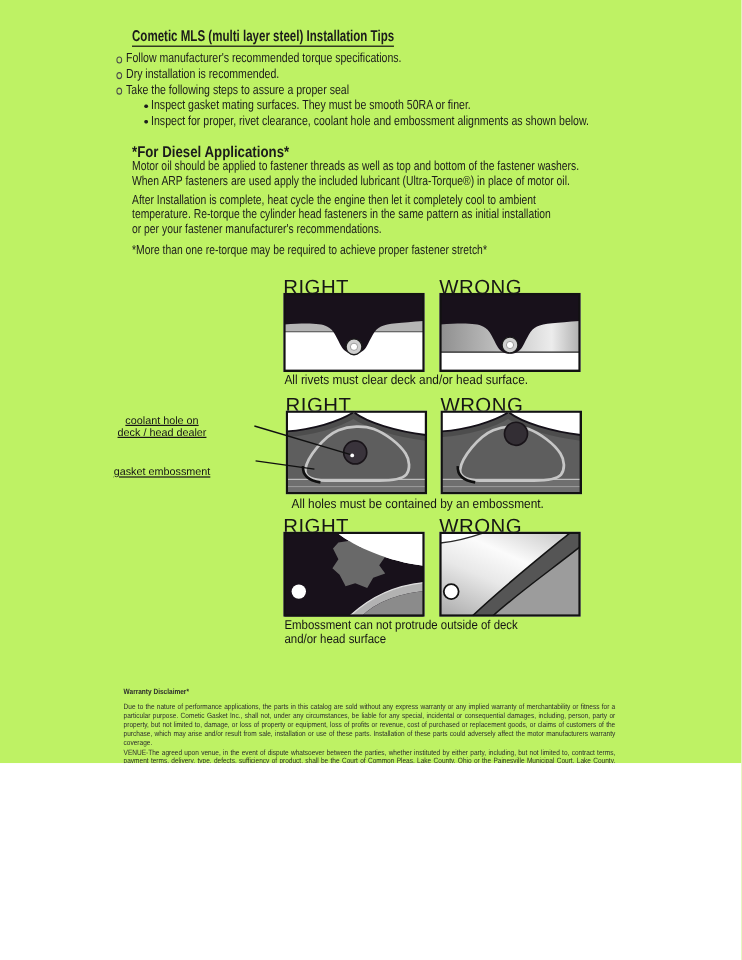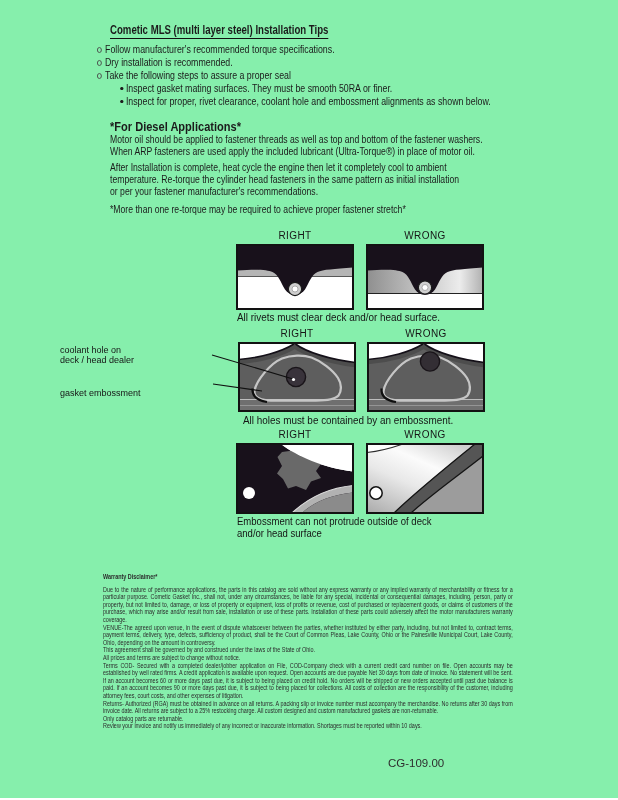--- a/index.html
+++ b/index.html
@@ -1,39 +1,39 @@
 <!DOCTYPE html>
 <html><head>
 <meta charset="utf-8">
 <style>
   html,body{margin:0;padding:0;background:#ffffff;}
   .page{
-    position:relative;width:618px;height:798px;background:#86efac;
+    position:relative;width:618px;height:636px;background:#bef264;
     font-family:"Liberation Sans",sans-serif;color:#1b1b1b;overflow:hidden;
   }
   .abs{position:absolute;}
   .sx80{transform:scaleX(0.80);transform-origin:0 0;}
   .sx85{transform:scaleX(0.85);transform-origin:0 0;}
   .sx90{transform:scaleX(0.90);transform-origin:0 0;}
 
   .title{left:110px;top:22px;font-size:13px;font-weight:700;transform:scaleX(0.74);transform-origin:0 0;white-space:nowrap;}
   .title .u{border-bottom:1.6px solid #111;padding-bottom:1px;display:inline-block;}
 
   .tips{left:97px;top:43px;width:640px;font-size:11px;line-height:13px;}
   .brow{display:flex;align-items:flex-start;}
   .bmark{width:4px;height:4px;border:1px solid #4a4a4a;border-radius:50%;margin:4px 4px 0 0;flex:none;}
   .sbrow{margin-left:29px;}
   .sbmark{width:3.6px;height:3.6px;background:#1d1d1d;border-radius:50%;margin:4.5px 3.5px 0 0;flex:none;}
 
   .dheading{left:110px;top:119px;font-size:13px;font-weight:700;white-space:nowrap;}
   .dpara{left:110px;font-size:10.8px;line-height:12.2px;width:560px;white-space:nowrap;}
 
-  .figlabel{font-size:10px;letter-spacing:.4px;text-align:center;width:118px;color:#161616;white-space:nowrap;}
+  .figlabel{font-size:17px;letter-spacing:.4px;width:118px;color:#161616;white-space:nowrap;}
   .caption{font-size:11px;color:#141414;white-space:nowrap;}
-  .callout{font-size:9px;line-height:9.5px;width:150px;left:60px;text-align:left;color:#161616;}
+  .callout{font-size:9px;line-height:9.5px;width:150px;left:60px;text-align:center;color:#161616;text-decoration:underline;}
   .cap2{font-size:10.6px;line-height:11.6px;color:#141414;white-space:nowrap;}
 
   .legal{left:103px;top:573px;width:482px;transform:scaleX(0.85);transform-origin:0 0;
          font-size:6.4px;line-height:7.6px;color:#2c2c2c;}
   .legal p{margin:0;text-align:justify;}
   .legal .h{font-weight:700;margin-bottom:5px;text-align:left;}
   .mt4{margin-top:4px;} .mt6{margin-top:6px;} .mt3{margin-top:3px;} .mt8{margin-top:8px;}
 
   .pagenum{left:388px;top:757px;font-size:11.5px;color:#2e2e2e;}
   svg{display:block;}

